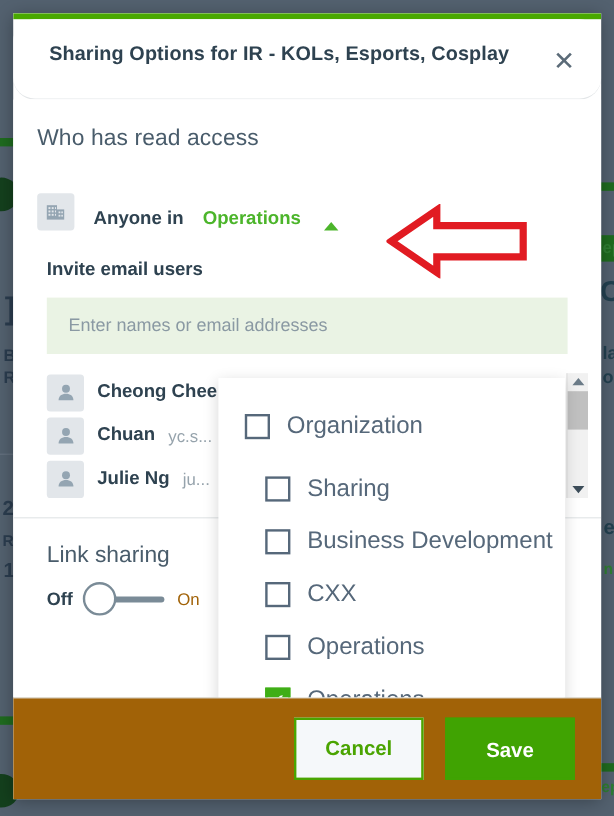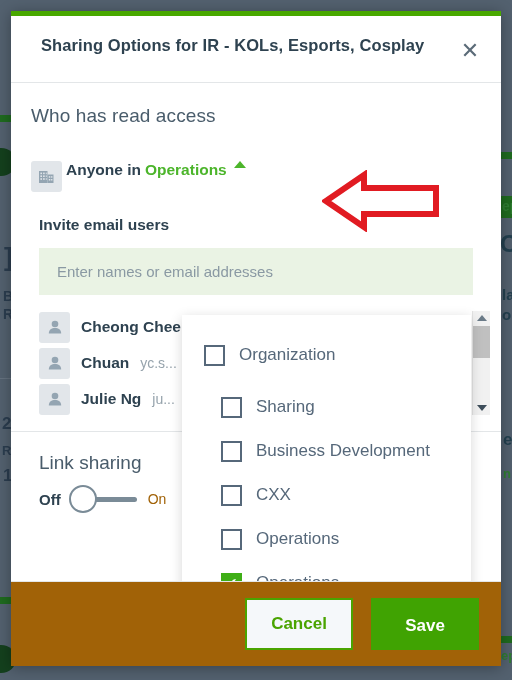--- a/index.html
+++ b/index.html
@@ -77,20 +77,21 @@
   }
 
   
   #modal-header {
     flex: 0 0 auto;
     display: flex;
     align-items: flex-start;
     padding: 18px 14px 16px 30px;
     border-bottom: 1px solid #e3e6e8;
     background: #fff;
+    border-radius: 18px;
   }
   #dialog-title {
     flex: 1 1 auto;
     font-size: 16.5px;
     font-weight: bold;
     color: #2e4250;
     line-height: 1.35;
     letter-spacing: .1px;
   }
   #close-button {
@@ -126,22 +127,22 @@
     font-size: 19px;
     color: #495c6b;
     font-weight: normal;
     margin: 0 0 34px 0;
     letter-spacing: .1px;
   }
 
   
   #anyone-row {
     display: flex;
-    align-items: flex-start;
-    gap: 4px;
+    align-items: flex-end;
+    gap: 16px;
     margin-bottom: 24px;
   }
   .sq-icon {
     width: 31px;
     height: 31px;
     background: #e2e6ea;
     border-radius: 3px;
     display: flex;
     align-items: center;
     justify-content: center;
@@ -377,21 +378,21 @@
     justify-content: center;
   }
   .dd-check.checked {
     background: #3fae16;
     border-color: #3fae16;
     color: #fff;
     font-size: 14px;
     line-height: 1;
   }
   .dd-label {
-    font-size: 17px;
+    font-size: 20px;
     color: #56687a;
     white-space: nowrap;
   }
 
   
   #annotation-arrow {
     position: absolute;
     left: 322px;
     top: 170px;
     width: 118px;

